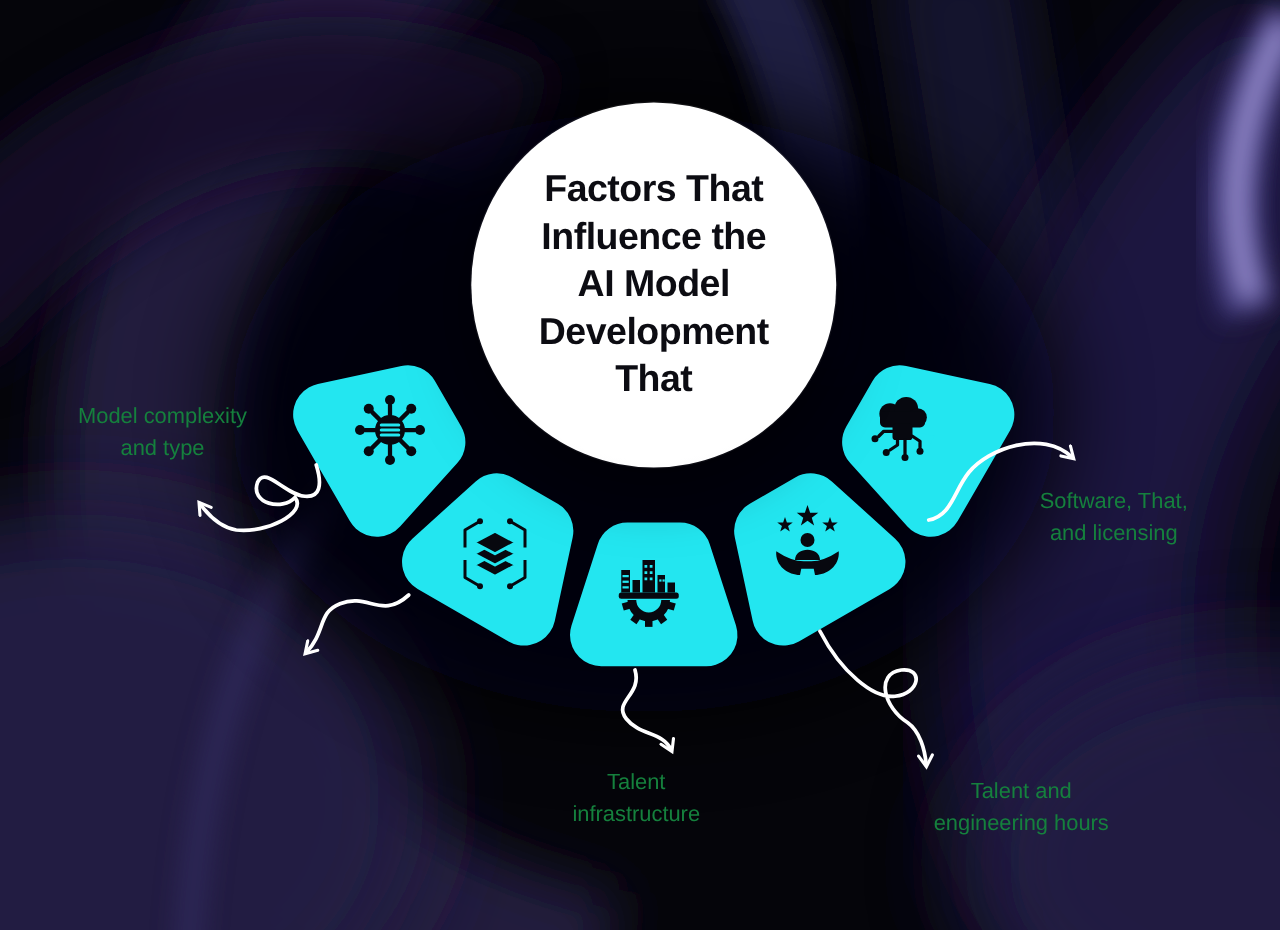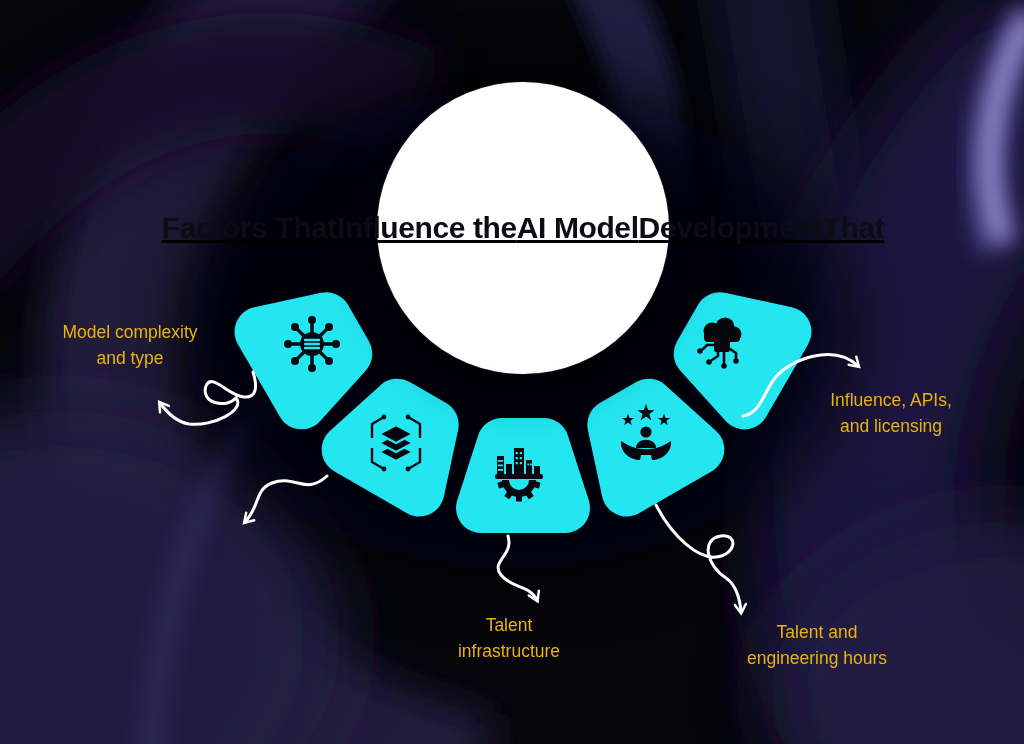--- a/index.html
+++ b/index.html
@@ -3,25 +3,25 @@
 <meta charset="utf-8">
 <style>
   html,body{margin:0;padding:0;background:#05050a;}
   .stage{position:relative;width:1024px;height:744px;overflow:hidden;
          background:#05050a;font-family:"Liberation Sans",sans-serif;}
   svg.layer{position:absolute;left:0;top:0;}
   
   .circle{position:absolute;left:377px;top:82px;width:292px;height:292px;border-radius:50%;
           background:radial-gradient(circle at 50% 44%,#ffffff 72%,#f6f6f8 84%,#e4e4ea 94%,#ccccd6 100%);
           box-shadow:0 14px 50px rgba(0,0,0,.55), 0 0 0 1px rgba(255,255,255,.08);
-          display:flex;flex-direction:row;align-items:center;justify-content:center;text-decoration:underline;}
+          display:flex;flex-direction:column;align-items:center;justify-content:center;}
   .circle .tl{font-size:30px;line-height:38px;font-weight:700;color:#0c0c12;
               letter-spacing:-.4px;white-space:nowrap;}
   
-  .label{position:absolute;transform:translateX(-50%);text-align:center;color:#eab308;}
+  .label{position:absolute;transform:translateX(-50%);text-align:center;color:#15803d;}
   .label .ln{font-size:17.5px;line-height:26px;white-space:nowrap;}
   
   .logo{position:absolute;left:36px;top:27px;font-size:25px;font-weight:700;color:#ffffff;
         letter-spacing:.2px;}
 </style>
 </head>
 <body>
 
 <div class="stage">
 
@@ -198,18 +198,18 @@
   </div>
   <div class="label" style="left:509px;top:612px">
     <div class="ln">Talent</div>
     <div class="ln">infrastructure</div>
   </div>
   <div class="label" style="left:817px;top:619px">
     <div class="ln">Talent and</div>
     <div class="ln">engineering hours</div>
   </div>
   <div class="label" style="left:891px;top:387px">
-    <div class="ln">Influence, APIs,</div>
+    <div class="ln">Software, That,</div>
     <div class="ln">and licensing</div>
   </div>
 
 
 </div>
 
 </body></html>

